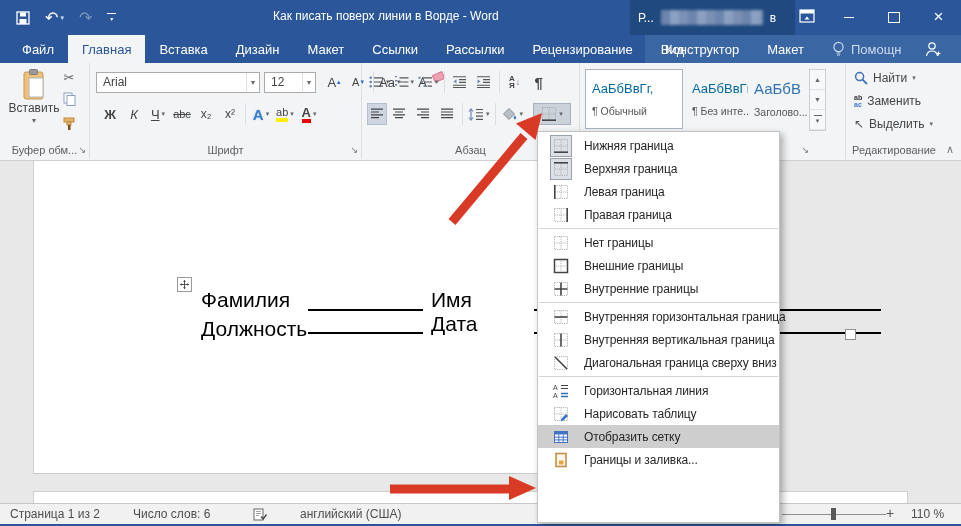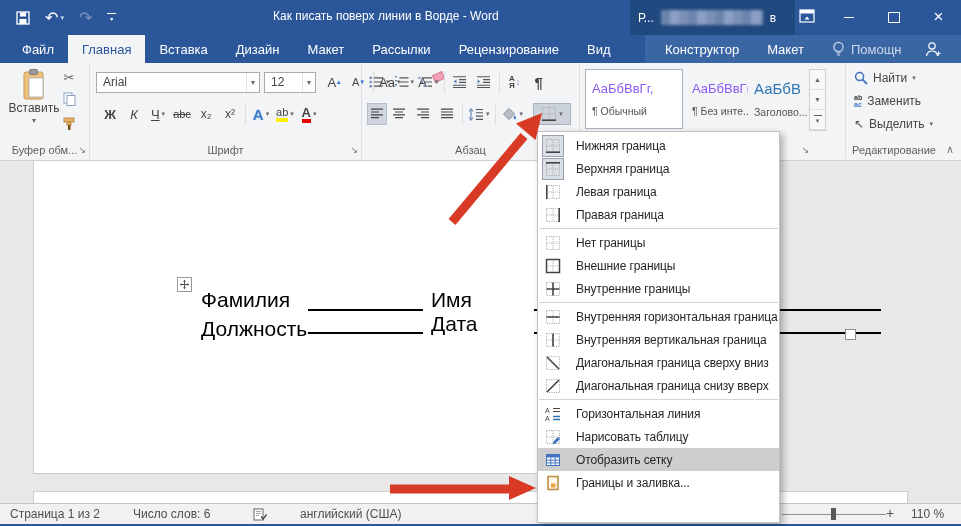--- a/index.html
+++ b/index.html
@@ -68,21 +68,21 @@
   .erz{position:relative;font-size:13px;}
   .erz .pinkblock{position:absolute;right:-9px;top:2px;width:9px;height:6px;background:#f2a0b4;transform:rotate(-24deg);border:1px solid #d67f96;}
   .pressed{background:#ccd2da;border:1px solid #aab2bd;box-sizing:border-box;}
   .toggled{background:#cfd6e2;border:1px solid #b4bfce;box-sizing:border-box;}
   .sorttxt{font-size:8px;line-height:7px;text-align:left;font-weight:bold;}
   .sortarrow{color:#7b5ea7;font-size:9px;margin-left:1px;}
   .pil{font-size:15px;font-weight:bold;color:#444;}
   
   .stylecard{position:absolute;top:6px;height:60px;background:#f3f4f6;display:flex;flex-direction:column;justify-content:center;align-items:flex-start;padding:2px 6px;box-sizing:border-box;}
   .stylecard.selected{background:#fff;border:1px solid #aab4bf;}
-  .sprev{font-size:13px;color:#8b5cf6;white-space:nowrap;}
+  .sprev{font-size:13px;color:#0369a1;white-space:nowrap;}
   .sprev.blue{color:#2e74b5;font-size:15px;}
   .sname{font-size:10.5px;color:#555;margin-top:9px;white-space:nowrap;}
   .stscroll{position:absolute;left:229px;top:6px;width:15px;height:60px;border:1px solid #cfcfcf;background:#f7f8f9;
             display:flex;flex-direction:column;}
   .stscroll div{flex:1;display:flex;align-items:center;justify-content:center;font-size:7px;color:#666;border-bottom:1px solid #e2e2e2;}
   .gal-more{flex-direction:column;}
   .gal-more .bar{width:8px;height:1px;background:#666;margin-bottom:1px;}
   
   .editrow{position:absolute;left:8px;display:flex;align-items:center;gap:5px;font-size:12px;color:#444;white-space:nowrap;}
   .editrow .car{font-size:7px;color:#666;}
@@ -106,21 +106,21 @@
   .sbitem{position:absolute;top:3px;white-space:nowrap;}
   .zoomtrack{position:absolute;left:782px;top:10px;width:104px;height:1px;background:#8f8f8f;}
   .zoomthumb{position:absolute;left:831px;top:4px;width:5px;height:12px;background:#5a5a5a;}
   .zoomplus{position:absolute;left:886px;top:1px;font-size:14px;color:#555;}
   .zoomlvl{position:absolute;left:911px;top:3px;}
   .winbottom{position:absolute;left:0;top:524px;width:961px;height:2px;background:#2b579a;}
   
   .menu{position:absolute;left:537px;top:131px;width:243px;height:392px;background:#fff;
         border:1px solid #c3c3c3;box-shadow:3px 3px 7px rgba(0,0,0,.3);box-sizing:border-box;
         padding-top:2px;z-index:50;}
-  .mitem{height:23px;display:flex;align-items:center;}
+  .mitem{height:23px;display:flex;align-items:center;padding-left:8px;}
   .mitem.hl{background:#cecece;}
   .micon{width:22px;height:22px;margin-left:4px;display:flex;align-items:center;justify-content:center;flex:none;box-sizing:border-box;}
   .micon.sel{background:#dbe0e6;border:1px solid #98a0ab;}
   .mlabel{margin-left:12px;font-size:12px;color:#262626;white-space:nowrap;letter-spacing:-0.1px;}
   .msep{border-top:1px solid #d4d4d4;margin:2px 1px;}
   .mi .dr,.mi .dc{fill:none;stroke:#a6a6a6;stroke-width:1;stroke-dasharray:1 1.2;}
   .mi .sr{fill:none;stroke:#444;stroke-width:1.5;}
   .mi .sl{fill:none;stroke:#444;stroke-width:1.6;}
   
   .arrows{position:absolute;left:0;top:0;width:961px;height:526px;z-index:60;pointer-events:none;}
@@ -176,20 +176,21 @@
   </div>
 
   <div class="tabrow">
     <div class="ctxbg"></div>
     <div class="tabs">
       <div class="tab">Файл</div>
       <div class="tab active">Главная</div>
       <div class="tab">Вставка</div>
       <div class="tab">Дизайн</div>
       <div class="tab">Макет</div>
+      <div class="tab">Ссылки</div>
       <div class="tab">Рассылки</div>
       <div class="tab">Рецензирование</div>
       <div class="tab">Вид</div>
     </div>
     <div class="ctxtabs">
       <div class="tab">Конструктор</div>
       <div class="tab">Макет</div>
       <div class="helpwrap">
         <svg width="13" height="17" viewBox="0 0 13 17">
           <circle cx="6.5" cy="6" r="4.6" fill="none" stroke="#cdd9ec" stroke-width="1.2"></circle>
@@ -577,29 +578,20 @@
     </div>
     <div class="mitem">
       <span class="micon">
         <svg class="mi" width="16" height="16" viewBox="0 0 16 16">
             <rect class="dr" x="1.5" y="1.5" width="13" height="13"></rect>
             <path class="sl" d="M2 2L14 14" stroke-width="1.3"></path>
           </svg>
       </span>
       <span class="mlabel">Диагональная граница сверху вниз</span>
     </div>
-    <div class="mitem">
-      <span class="micon">
-        <svg class="mi" width="16" height="16" viewBox="0 0 16 16">
-            <rect class="dr" x="1.5" y="1.5" width="13" height="13"></rect>
-            <path class="sl" d="M2 14L14 2" stroke-width="1.3"></path>
-          </svg>
-      </span>
-      <span class="mlabel">Диагональная граница снизу вверх</span>
-    </div>
     <div class="msep"></div>
     <div class="mitem">
       <span class="micon">
         <svg class="mi" width="16" height="16" viewBox="0 0 16 16">
           <text x="0" y="6.5" font-size="7" fill="#444" font-family="Liberation Sans, sans-serif">A</text>
           <path d="M8 2.5H15M8 5.5H15" stroke="#444" stroke-width="1"></path>
           <text x="0" y="14.5" font-size="7" fill="#444" font-family="Liberation Sans, sans-serif">A</text>
           <path d="M8 10.5H15M8 13.5H15" stroke="#2e74b5" stroke-width="1.4"></path>
         </svg>
       </span>

